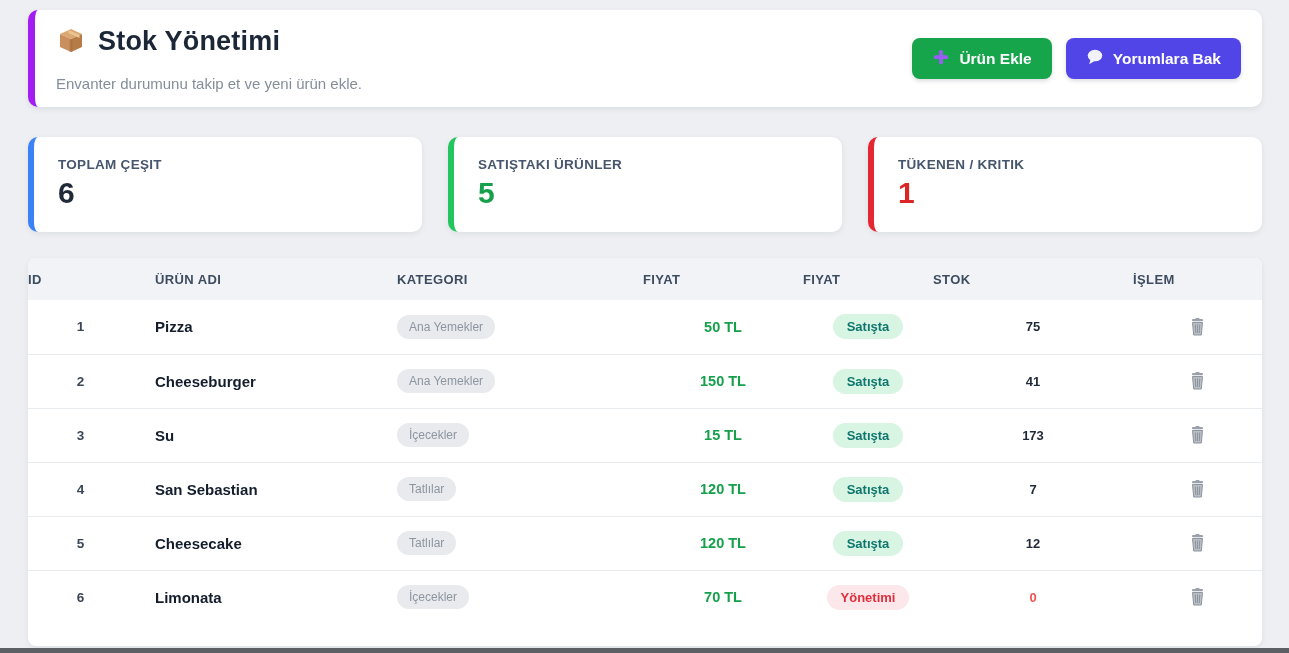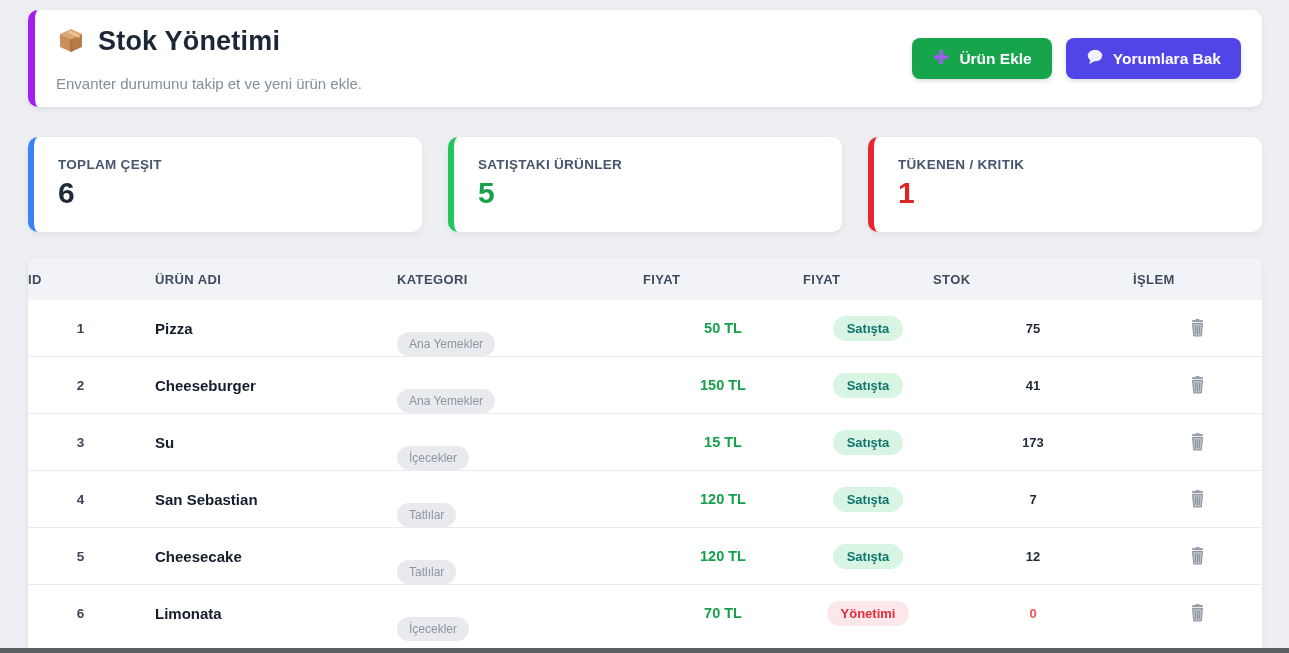--- a/index.html
+++ b/index.html
@@ -68,21 +68,21 @@
     text-align:left;
   }
   th.al, td.al { text-align:left; padding-left:22px; }
   th.al2, td.al2 { text-align:left; padding-left:24px; }
   tbody td { height:54px; text-align:center; border-top:1px solid #e9ecef; }
   tbody tr:first-child td { border-top:none; }
   td.cell-id { font-size:13.5px; font-weight:700; color:#3a4656; }
   td.cell-name { font-size:15px; font-weight:700; color:#131d2c; }
   .cat-pill {
     display:inline-block; background:#e8eaee; color:#8d95a0;
-    font-size:12px; padding:5px 12px; border-radius:12px;margin-top:32px;
+    font-size:12px; padding:5px 12px; border-radius:12px;
   }
   td.cell-price { font-size:14.5px; font-weight:700; color:#16a04b; }
   .status-pill {
     display:inline-block; font-size:13px; font-weight:700;
     padding:5px 14px; border-radius:13px;
   }
   .badge-active { background:#d8f5e3; color:#0f766e; }
   .badge-out { background:#fce8ea; color:#df2f3d; }
   td.cell-stock { font-size:13px; font-weight:700; color:#1f2937; }
   td.cell-stock .stock-zero { color:#ef5350; }

